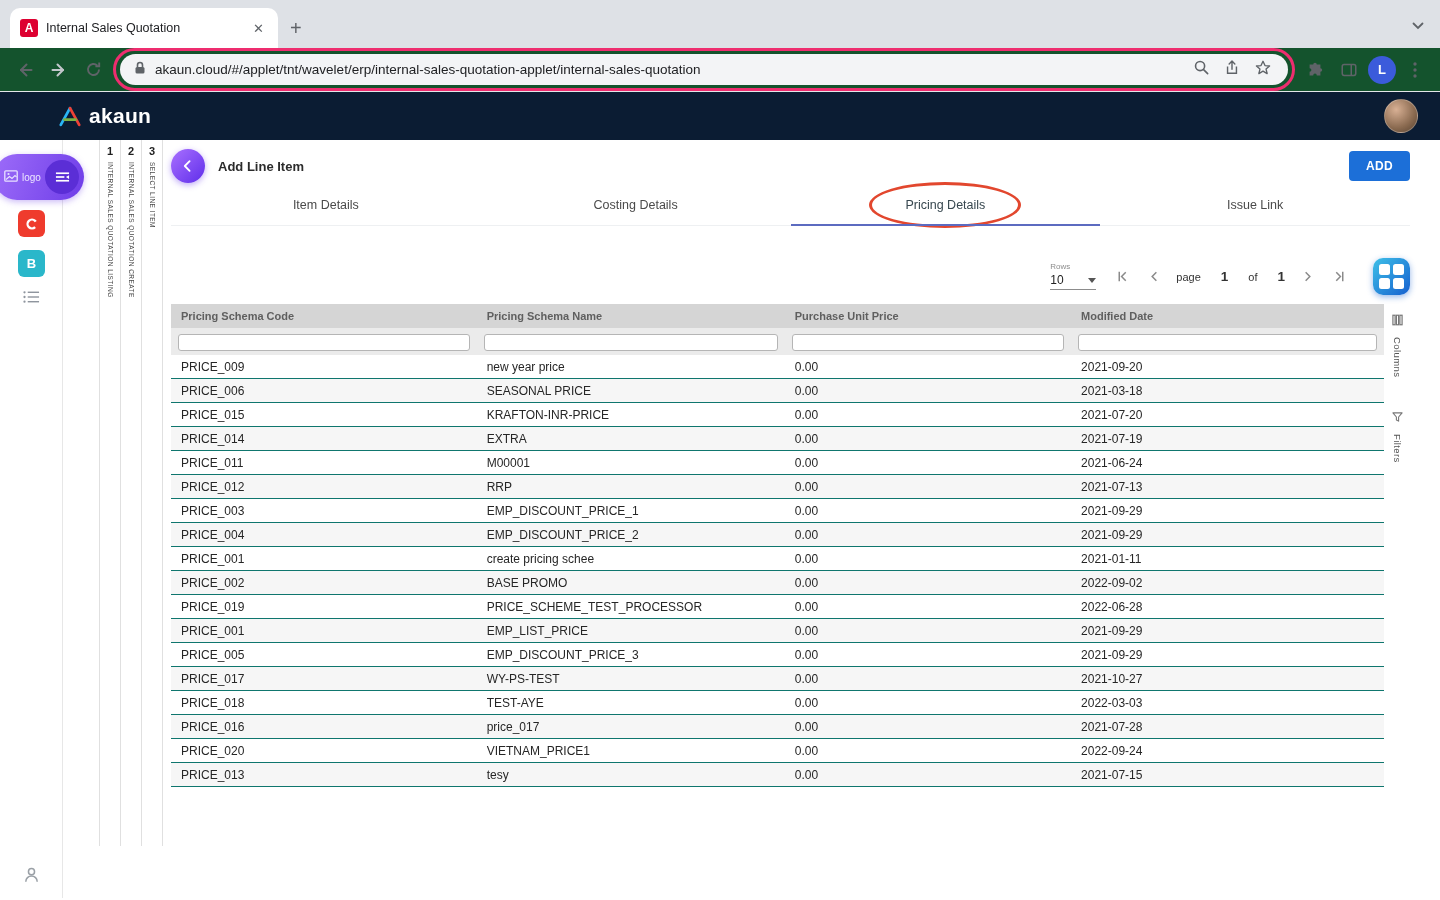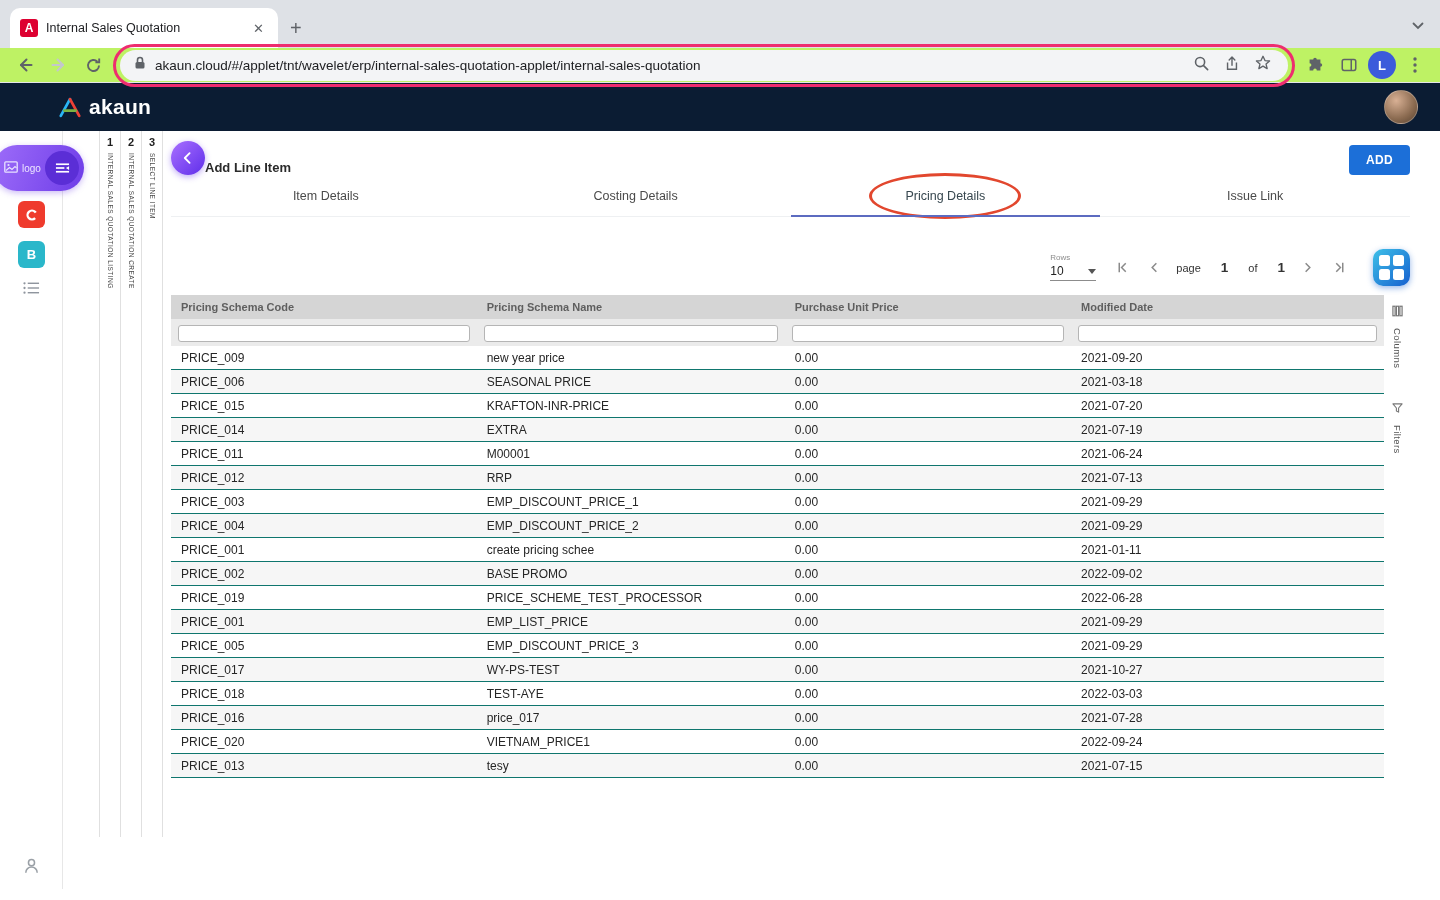--- a/index.html
+++ b/index.html
@@ -9,21 +9,21 @@
 
   
   .tabstrip { height:48px; background:#dee1e6; display:flex; align-items:flex-end; padding-left:10px; position:relative; }
   .btab { width:268px; height:40px; background:#fff; border-radius:10px 10px 0 0; display:flex; align-items:center; padding:0 10px; gap:8px; }
   .favicon { width:18px; height:18px; background:#dd0031; color:#fff; border-radius:3px; font-size:12px; font-weight:bold; display:flex; align-items:center; justify-content:center; flex:none; }
   .btab-title { font-size:12.5px; color:#202124; flex:1; white-space:nowrap; overflow:hidden; }
   .btab-close { color:#5f6368; font-size:13px; padding:2px 4px; border-radius:50%; }
   .newtab { font-size:20px; color:#5f6368; margin:0 0 10px 12px; line-height:1; }
   .tabs-chevron { position:absolute; right:16px; bottom:14px; }
 
-  .toolbar { height:35px; background:#bef264; border-bottom:1px solid #e4e6e8; display:flex; align-items:center; padding:0 10px; gap:4px; }
+  .toolbar { height:44px; background:#14532d; border-bottom:1px solid #e4e6e8; display:flex; align-items:center; padding:0 10px; gap:4px; }
   .nav-icon { width:30px; height:30px; display:flex; align-items:center; justify-content:center; border-radius:50%; flex:none; }
   .urlbar-wrap { position:relative; flex:1; margin:0 8px; }
   .urlbar { height:31px; background:#f3f4f6; border-radius:16px; display:flex; align-items:center; padding:0 14px; gap:9px; }
   .url-text { font-size:13.5px; color:#202124; flex:1; white-space:nowrap; overflow:hidden; }
   .urlbar .trail { display:flex; align-items:center; gap:14px; padding-right:2px; }
   .url-ring { position:absolute; left:-7px; right:-7px; top:-6px; bottom:-6px; border:3px solid var(--url-annotation-ring,#ee2d6f); border-radius:24px; pointer-events:none; }
   .avatar-l { width:28px; height:28px; border-radius:50%; background:#3b5bdb; color:#fff; font-size:13px; font-weight:bold; display:flex; align-items:center; justify-content:center; flex:none; }
 
   
   .appbar { height:48px; background:var(--appbar-bg,#0b1c33); display:flex; align-items:center; padding:0 22px 0 58px; }
@@ -45,21 +45,21 @@
   .applet-teal { background:#2ab7ca; color:#fff; font-size:13px; font-weight:bold; }
   .sidebar-bottom { position:absolute; bottom:14px; width:63px; display:flex; justify-content:center; }
 
   .steps { margin-left:36px; width:64px; height:706px; display:flex; border-left:1px solid #e0e0e0; flex:none; }
   .step-col { width:21px; border-right:1px solid #e0e0e0; display:flex; flex-direction:column; align-items:center; padding-top:5px; }
   .step-num { font-size:11px; font-weight:bold; color:#1f1f1f; margin-bottom:5px; }
   .step-label { writing-mode:vertical-rl; font-size:6.5px; letter-spacing:.45px; color:#4a4a4a; }
 
   
   .main { flex:1; padding:8px 30px 0 8px; position:relative; }
-  .main-header { display:flex; align-items:flex-end; height:36px; }
+  .main-header { display:flex; align-items:center; gap:13px; height:36px; }
   .back-btn { width:34px; height:34px; border-radius:50%; background:linear-gradient(135deg,#a970ff,#5f2eea);
     display:flex; align-items:center; justify-content:center; box-shadow:0 2px 6px rgba(95,46,234,.4); border:none; }
   .page-title { font-size:13px; font-weight:bold; color:#2b2b2b; }
   .add-btn { margin-left:auto; background:var(--accent-blue,#1c6fd8); color:#fff; font-size:12px; font-weight:bold;
     padding:8px 17px; border-radius:4px; border:none; letter-spacing:.3px; }
 
   .tabs { display:flex; margin-top:4px; border-bottom:1px solid #eef0f2; }
   .tab-item { flex:1; text-align:center; font-size:12.5px; color:#4a4a4a; padding:10px 0 13px; position:relative; }
   .tab-item.active { color:#37474f; }
   .tab-item.active::after { content:''; position:absolute; left:0; right:0; bottom:-1px; height:2.5px;

